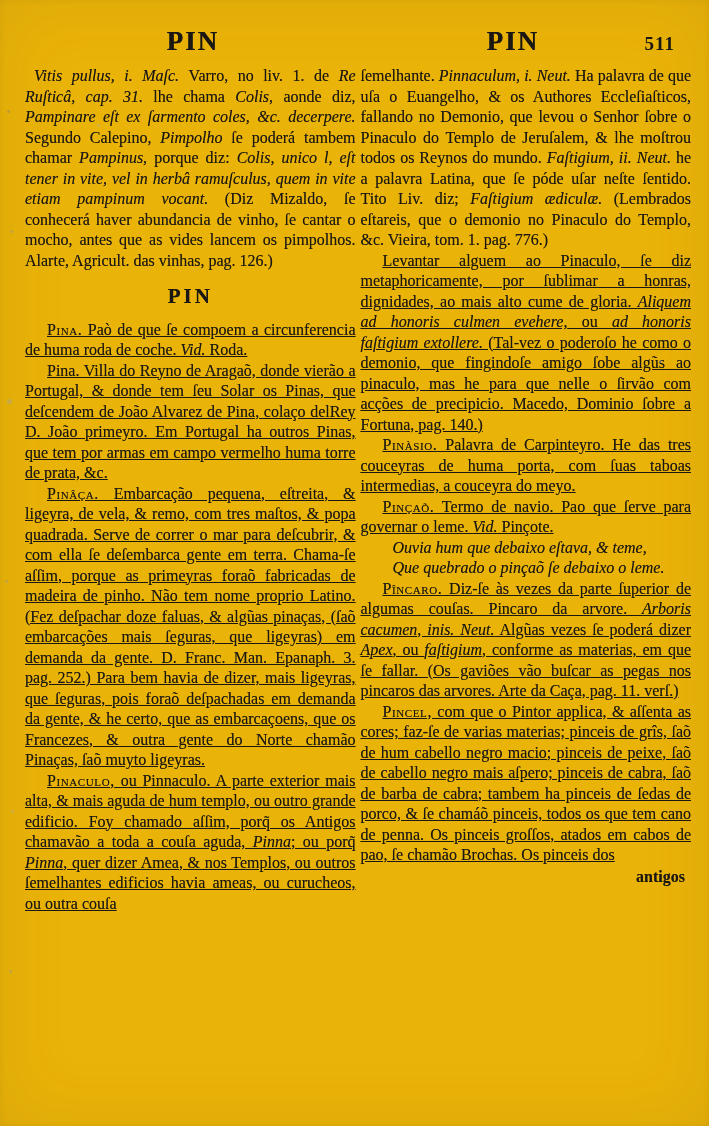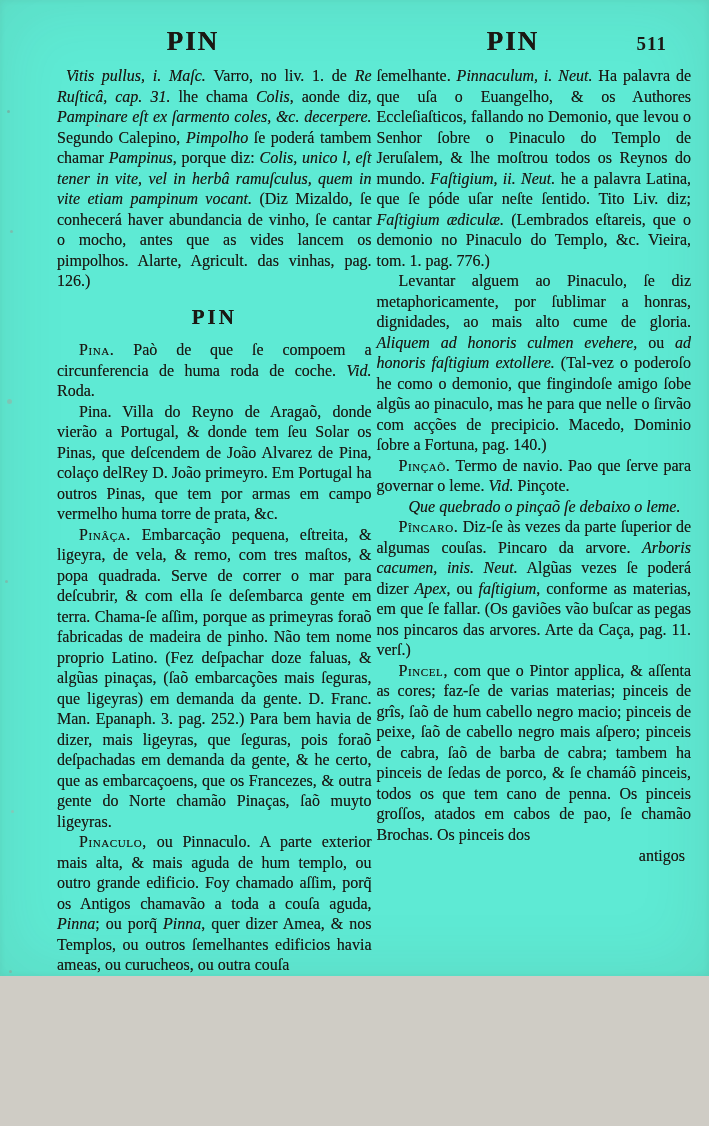--- a/index.html
+++ b/index.html
@@ -1,20 +1,20 @@
 <!DOCTYPE html>
 <html lang="pt"><head>
 <meta charset="utf-8">
 <style>
   html,body{margin:0;padding:0;background:#cfccc5;}
   .page{
     position:relative;
-    width:709px;height:976px;
+    width:709px;height:1126px;
     margin:0 auto;
-    background:#5eead4;
+    background:#eab308;
     color:#1b1813;
     font-family:"Liberation Serif","DejaVu Serif",serif;
     overflow:hidden;
     box-shadow:inset 0 0 70px rgba(80,65,40,.10), inset 0 0 6px rgba(80,65,40,.08);
   }
   .header{
     position:relative;
     padding-top:26px;
     height:34px;
   }
@@ -25,62 +25,62 @@
     font-size:27px;
     letter-spacing:2px;
     transform:translateX(-50%);
     text-shadow:0 0 .5px currentColor;
   }
   .running.left{left:193px;}
   .running.right{left:513px;}
   .pagenum{
     position:absolute;
     top:33px;
-    right:42px;
+    right:34px;
     font-size:19px;
     font-weight:bold;
     letter-spacing:1px;
   }
   .columns{
     display:flex;
     gap:5px;
     padding:6px 18px 0 25px;
-    margin-left:32px;
   }
   .col{
     flex:1 1 0;
     font-size:16px;
     line-height:20.5px;
     text-shadow:0 0 .5px rgba(27,24,19,.55);
   }
   .para{
     margin:0;
     text-align:justify;
   }
   .para.verse{
     text-align:left;
     padding-left:32px;
     font-style:italic;
   }
   .para.attribution{text-align:left;}
   .ind-none{text-indent:0;}
   .ind-small{text-indent:9px;}
-  .ind-normal{text-indent:22px;}
+  .ind-normal{text-indent:22px;text-decoration:underline;}
   .section-heading{
     text-align:center;
     font-weight:bold;
     font-size:21px;
     letter-spacing:3px;
     margin:15px 0 13px 0;
     text-shadow:0 0 .5px currentColor;
   }
   .catchword{
     margin:1px 0 0 0;
     text-align:right;
     padding-right:6px;
+    font-weight:bold;
   }
   .roman{font-style:normal;}
   .italic{font-style:italic;}
   .smallcaps{font-variant:small-caps;letter-spacing:.6px;}
   .specks{position:absolute;inset:0;pointer-events:none;opacity:.45;}
   .specks::before{
     content:"";position:absolute;left:7px;top:110px;width:3px;height:3px;background:#8a857c;border-radius:50%;
     box-shadow:3px 120px 0 #9a958c, 1px 290px 0 1px #a8a399, -2px 470px 0 #9a958c,
                4px 700px 0 #b0aba1, 2px 860px 0 #9a958c, 652px 250px 0 #b9b4aa,
                660px 620px 0 #c0bbb1, 300px 1048px 0 #c4bfb5, 90px 14px 0 #b9b4aa;
@@ -101,20 +101,22 @@
         <p class="para ind-small"><span class="italic">Vitis pullus, i. Maſc. </span><span class="roman">Varro, no liv. 1. de </span><span class="italic">Re Ruſticâ, cap. 31. </span><span class="roman">lhe chama </span><span class="italic">Colis</span><span class="roman">, aonde diz, </span><span class="italic">Pampinare eſt ex ſarmento coles, &amp;c. decerpere. </span><span class="roman">Segundo Calepino, </span><span class="italic">Pimpolho</span><span class="roman"> ſe poderá tambem chamar </span><span class="italic">Pampinus</span><span class="roman">, porque diz: </span><span class="italic">Colis, unico l, eſt tener in vite, vel in herbâ ramuſculus, quem in vite etiam pampinum vocant. </span><span class="roman">(Diz Mizaldo, ſe conhecerá haver abundancia de vinho, ſe cantar o mocho, antes que as vides lancem os pimpolhos. Alarte, Agricult. das vinhas, pag. 126.)</span></p>
         <div class="section-heading">PIN</div>
         <p class="para ind-normal"><span class="smallcaps">Pina.</span><span class="roman"> Paò de que ſe compoem a circunferencia de huma roda de coche. </span><span class="italic">Vid.</span><span class="roman"> Roda.</span></p>
         <p class="para ind-normal"><span class="roman">Pina. Villa do Reyno de Aragaõ, donde vierão a Portugal, &amp; donde tem ſeu Solar os Pinas, que deſcendem de João Alvarez de Pina, colaço delRey D. João primeyro. Em Portugal ha outros Pinas, que tem por armas em campo vermelho huma torre de prata, &amp;c.</span></p>
         <p class="para ind-normal"><span class="smallcaps">Pinâça.</span><span class="roman"> Embarcação pequena, eſtreita, &amp; ligeyra, de vela, &amp; remo, com tres maſtos, &amp; popa quadrada. Serve de correr o mar para deſcubrir, &amp; com ella ſe deſembarca gente em terra. Chama-ſe aſſim, porque as primeyras foraõ fabricadas de madeira de pinho. Não tem nome proprio Latino. (Fez deſpachar doze faluas, &amp; algũas pinaças, (ſaõ embarcações mais ſeguras, que ligeyras) em demanda da gente. D. Franc. Man. Epanaph. 3. pag. 252.) Para bem havia de dizer, mais ligeyras, que ſeguras, pois foraõ deſpachadas em demanda da gente, &amp; he certo, que as embarcaçoens, que os Francezes, &amp; outra gente do Norte chamão Pinaças, ſaõ muyto ligeyras.</span></p>
         <p class="para ind-normal"><span class="smallcaps">Pinaculo,</span><span class="roman"> ou Pinnaculo. A parte exterior mais alta, &amp; mais aguda de hum templo, ou outro grande edificio. Foy chamado aſſim, porq̃ os Antigos chamavão a toda a couſa aguda, </span><span class="italic">Pinna</span><span class="roman">; ou porq̃ </span><span class="italic">Pinna</span><span class="roman">, quer dizer Amea, &amp; nos Templos, ou outros ſemelhantes edificios havia ameas, ou curucheos, ou outra couſa</span></p>
       </div>
     <div class="col">
         <p class="para ind-none"><span class="roman">ſemelhante. </span><span class="italic">Pinnaculum, i. Neut.</span><span class="roman"> Ha palavra de que uſa o Euangelho, &amp; os Authores Eccleſiaſticos, fallando no Demonio, que levou o Senhor ſobre o Pinaculo do Templo de Jeruſalem, &amp; lhe moſtrou todos os Reynos do mundo. </span><span class="italic">Faſtigium, ii. Neut.</span><span class="roman"> he a palavra Latina, que ſe póde uſar neſte ſentido. Tito Liv. diz; </span><span class="italic">Faſtigium ædiculæ.</span><span class="roman"> (Lembrados eſtareis, que o demonio no Pinaculo do Templo, &amp;c. Vieira, tom. 1. pag. 776.)</span></p>
         <p class="para ind-normal"><span class="roman">Levantar alguem ao Pinaculo, ſe diz metaphoricamente, por ſublimar a honras, dignidades, ao mais alto cume de gloria. </span><span class="italic">Aliquem ad honoris culmen evehere,</span><span class="roman"> ou </span><span class="italic">ad honoris faſtigium extollere.</span><span class="roman"> (Tal-vez o poderoſo he como o demonio, que fingindoſe amigo ſobe algũs ao pinaculo, mas he para que nelle o ſirvão com acções de precipicio. Macedo, Dominio ſobre a Fortuna, pag. 140.)</span></p>
+        <p class="para ind-normal"><span class="smallcaps">Pinàsio.</span><span class="roman"> Palavra de Carpinteyro. He das tres couceyras de huma porta, com ſuas taboas intermedias, a couceyra do meyo.</span></p>
         <p class="para ind-normal"><span class="smallcaps">Pinçaõ.</span><span class="roman"> Termo de navio. Pao que ſerve para governar o leme. </span><span class="italic">Vid.</span><span class="roman"> Pinçote.</span></p>
+        <p class="para verse ind-none"><span class="italic">Ouvia hum que debaixo eſtava, &amp; teme,</span></p>
         <p class="para verse ind-none"><span class="italic">Que quebrado o pinçaõ ſe debaixo o leme.</span></p>
         <p class="para ind-normal"><span class="smallcaps">Pîncaro.</span><span class="roman"> Diz-ſe às vezes da parte ſuperior de algumas couſas. Pincaro da arvore. </span><span class="italic">Arboris cacumen, inis. Neut.</span><span class="roman"> Algũas vezes ſe poderá dizer </span><span class="italic">Apex</span><span class="roman">, ou </span><span class="italic">faſtigium</span><span class="roman">, conforme as materias, em que ſe fallar. (Os gaviões vão buſcar as pegas nos pincaros das arvores. Arte da Caça, pag. 11. verſ.)</span></p>
         <p class="para ind-normal"><span class="smallcaps">Pincel,</span><span class="roman"> com que o Pintor applica, &amp; aſſenta as cores; faz-ſe de varias materias; pinceis de grîs, ſaõ de hum cabello negro macio; pinceis de peixe, ſaõ de cabello negro mais aſpero; pinceis de cabra, ſaõ de barba de cabra; tambem ha pinceis de ſedas de porco, &amp; ſe chamáõ pinceis, todos os que tem cano de penna. Os pinceis groſſos, atados em cabos de pao, ſe chamão Brochas. Os pinceis dos</span></p>
         <p class="catchword">antigos</p>
       </div>
   </div>
 </div>
 
 </body></html>

